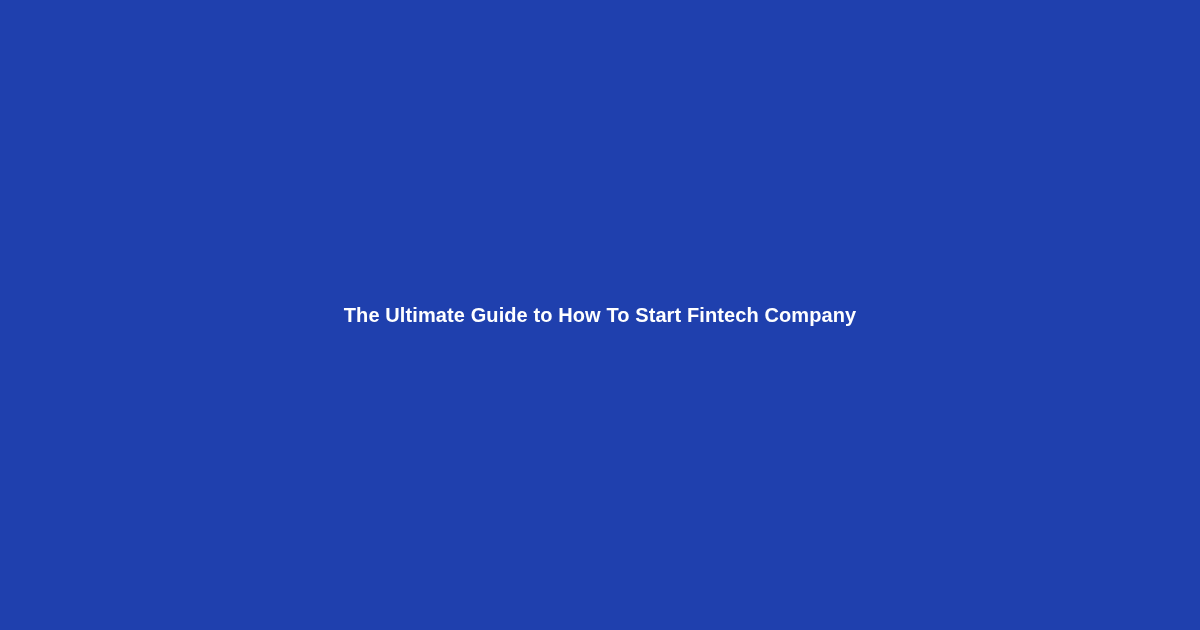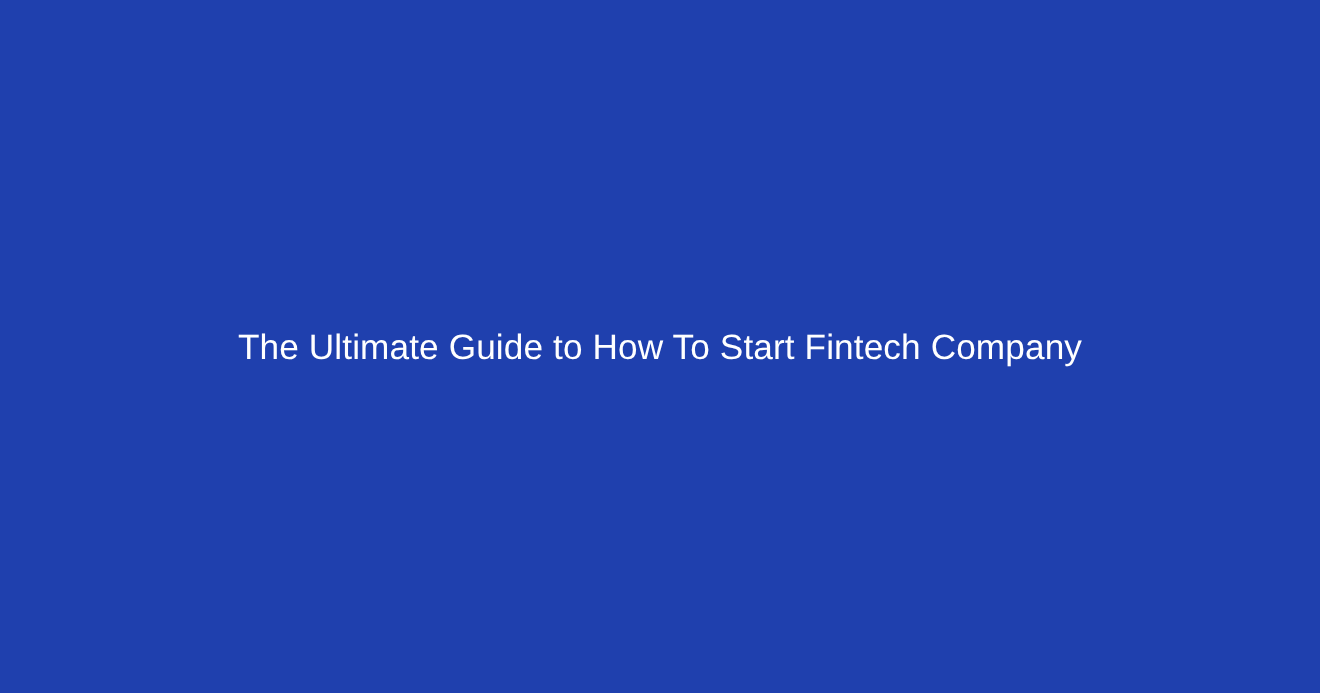--- a/index.html
+++ b/index.html
@@ -20,22 +20,22 @@
     background-color: #1f40ae;
     display: flex;
     align-items: center;
     justify-content: center;
     padding: 0 100px;
   }
   .headline {
     margin: 0;
     color: #ffffff;
     font-family: "Liberation Sans", "DejaVu Sans", sans-serif;
-    font-size: 32px;
-    font-weight: 400;
+    font-size: 20px;
+    font-weight: 700;
     line-height: 1.25;
     letter-spacing: 0.1px;
     text-align: center;
     max-width: 1000px;
     word-wrap: break-word;
   }
 </style>
 </head>
 <body>
 

